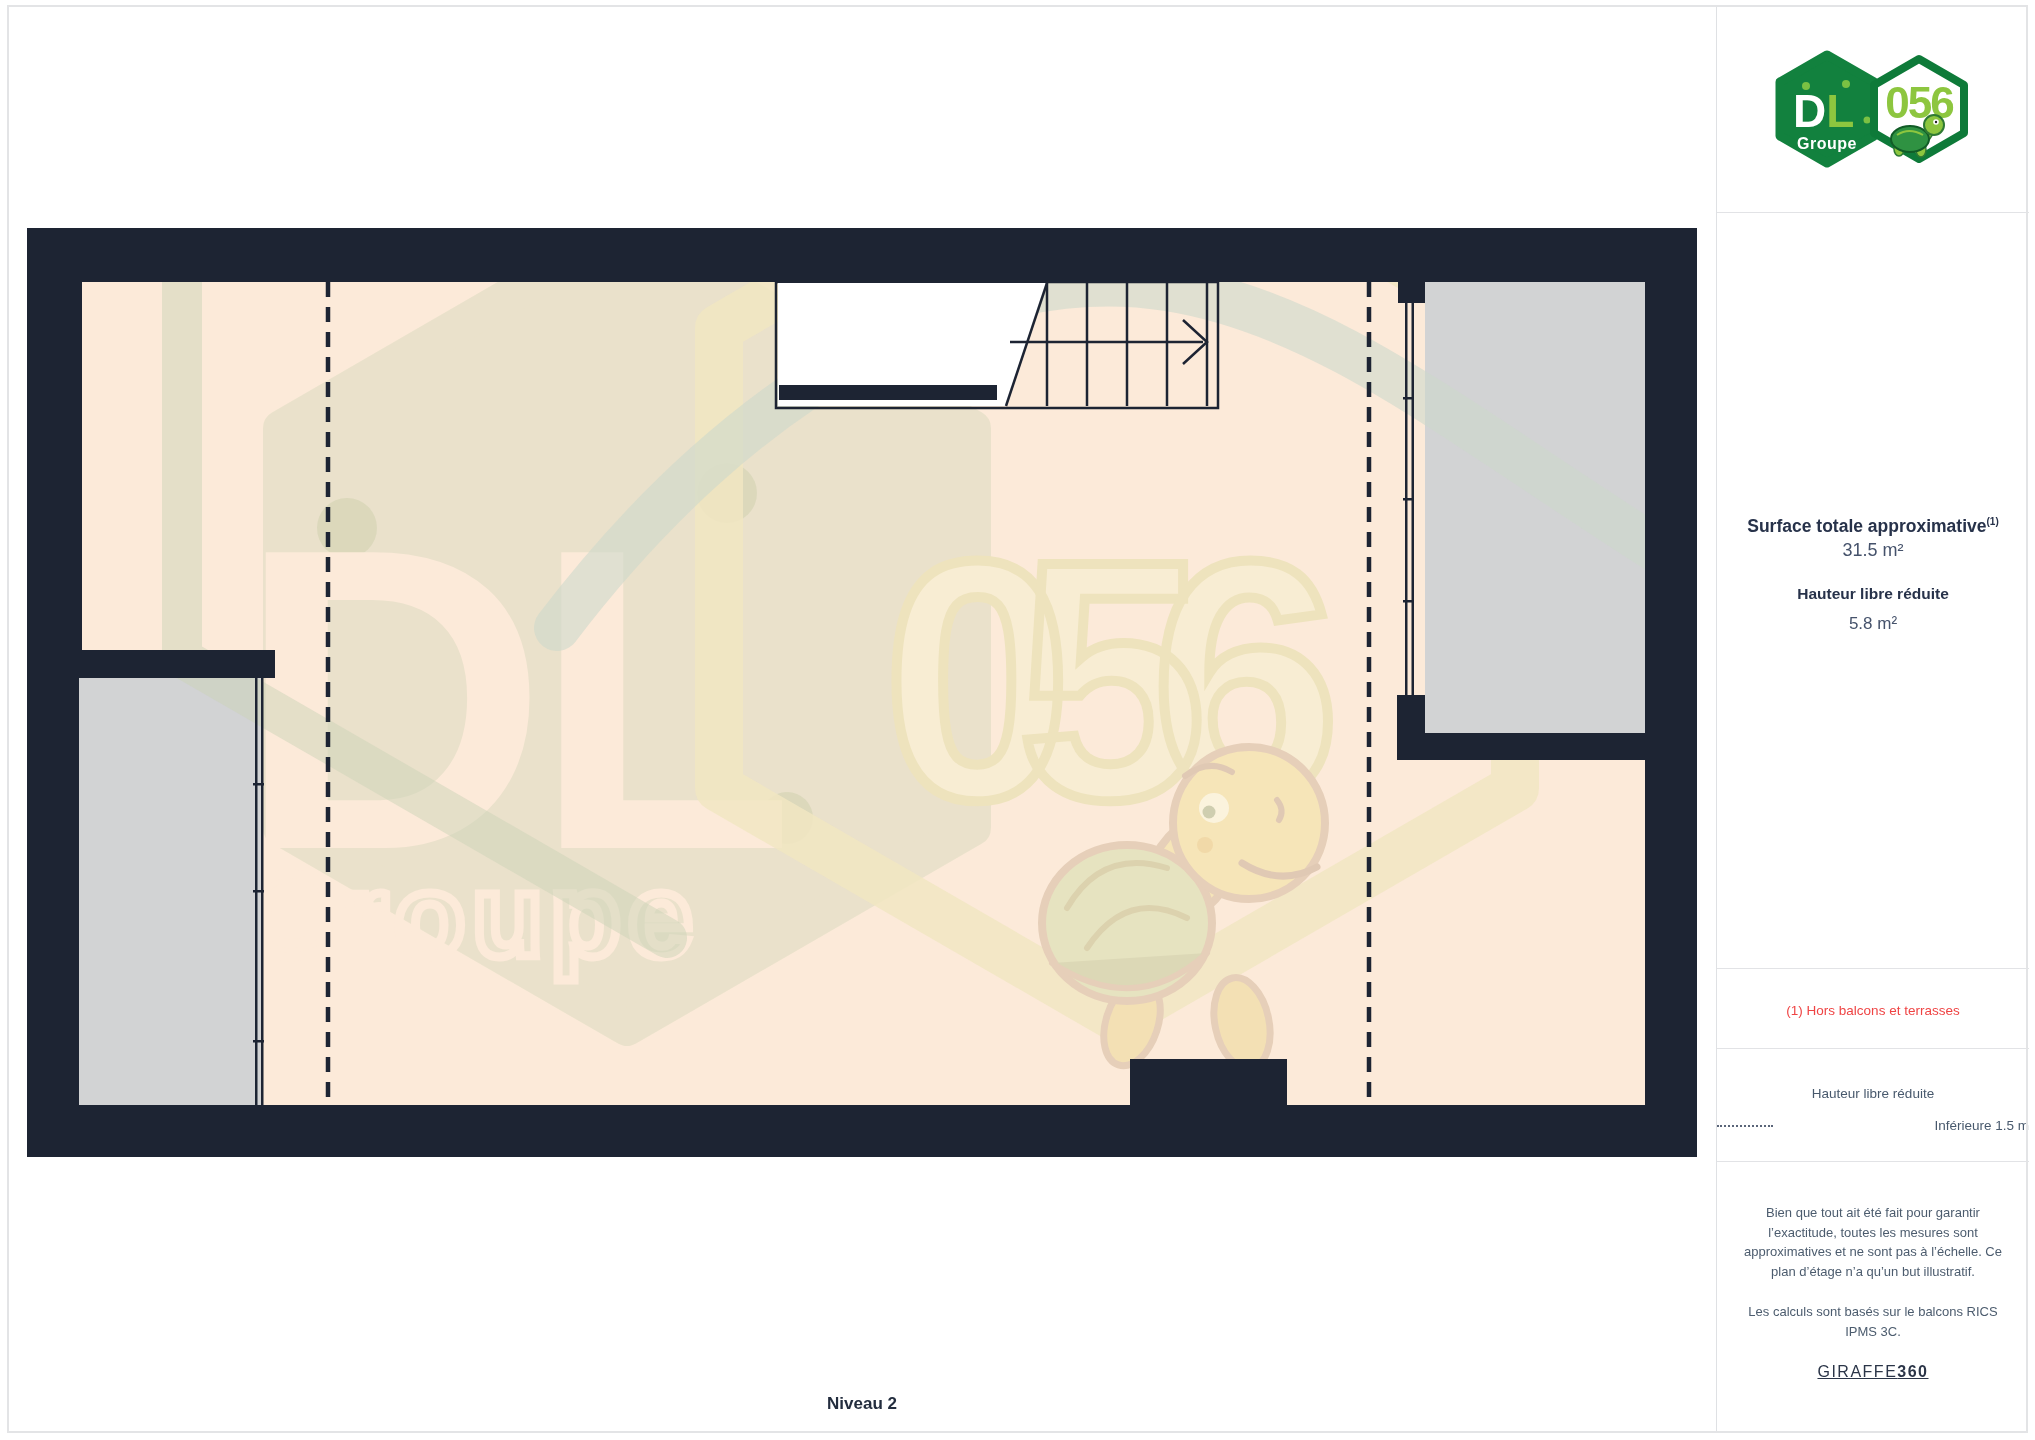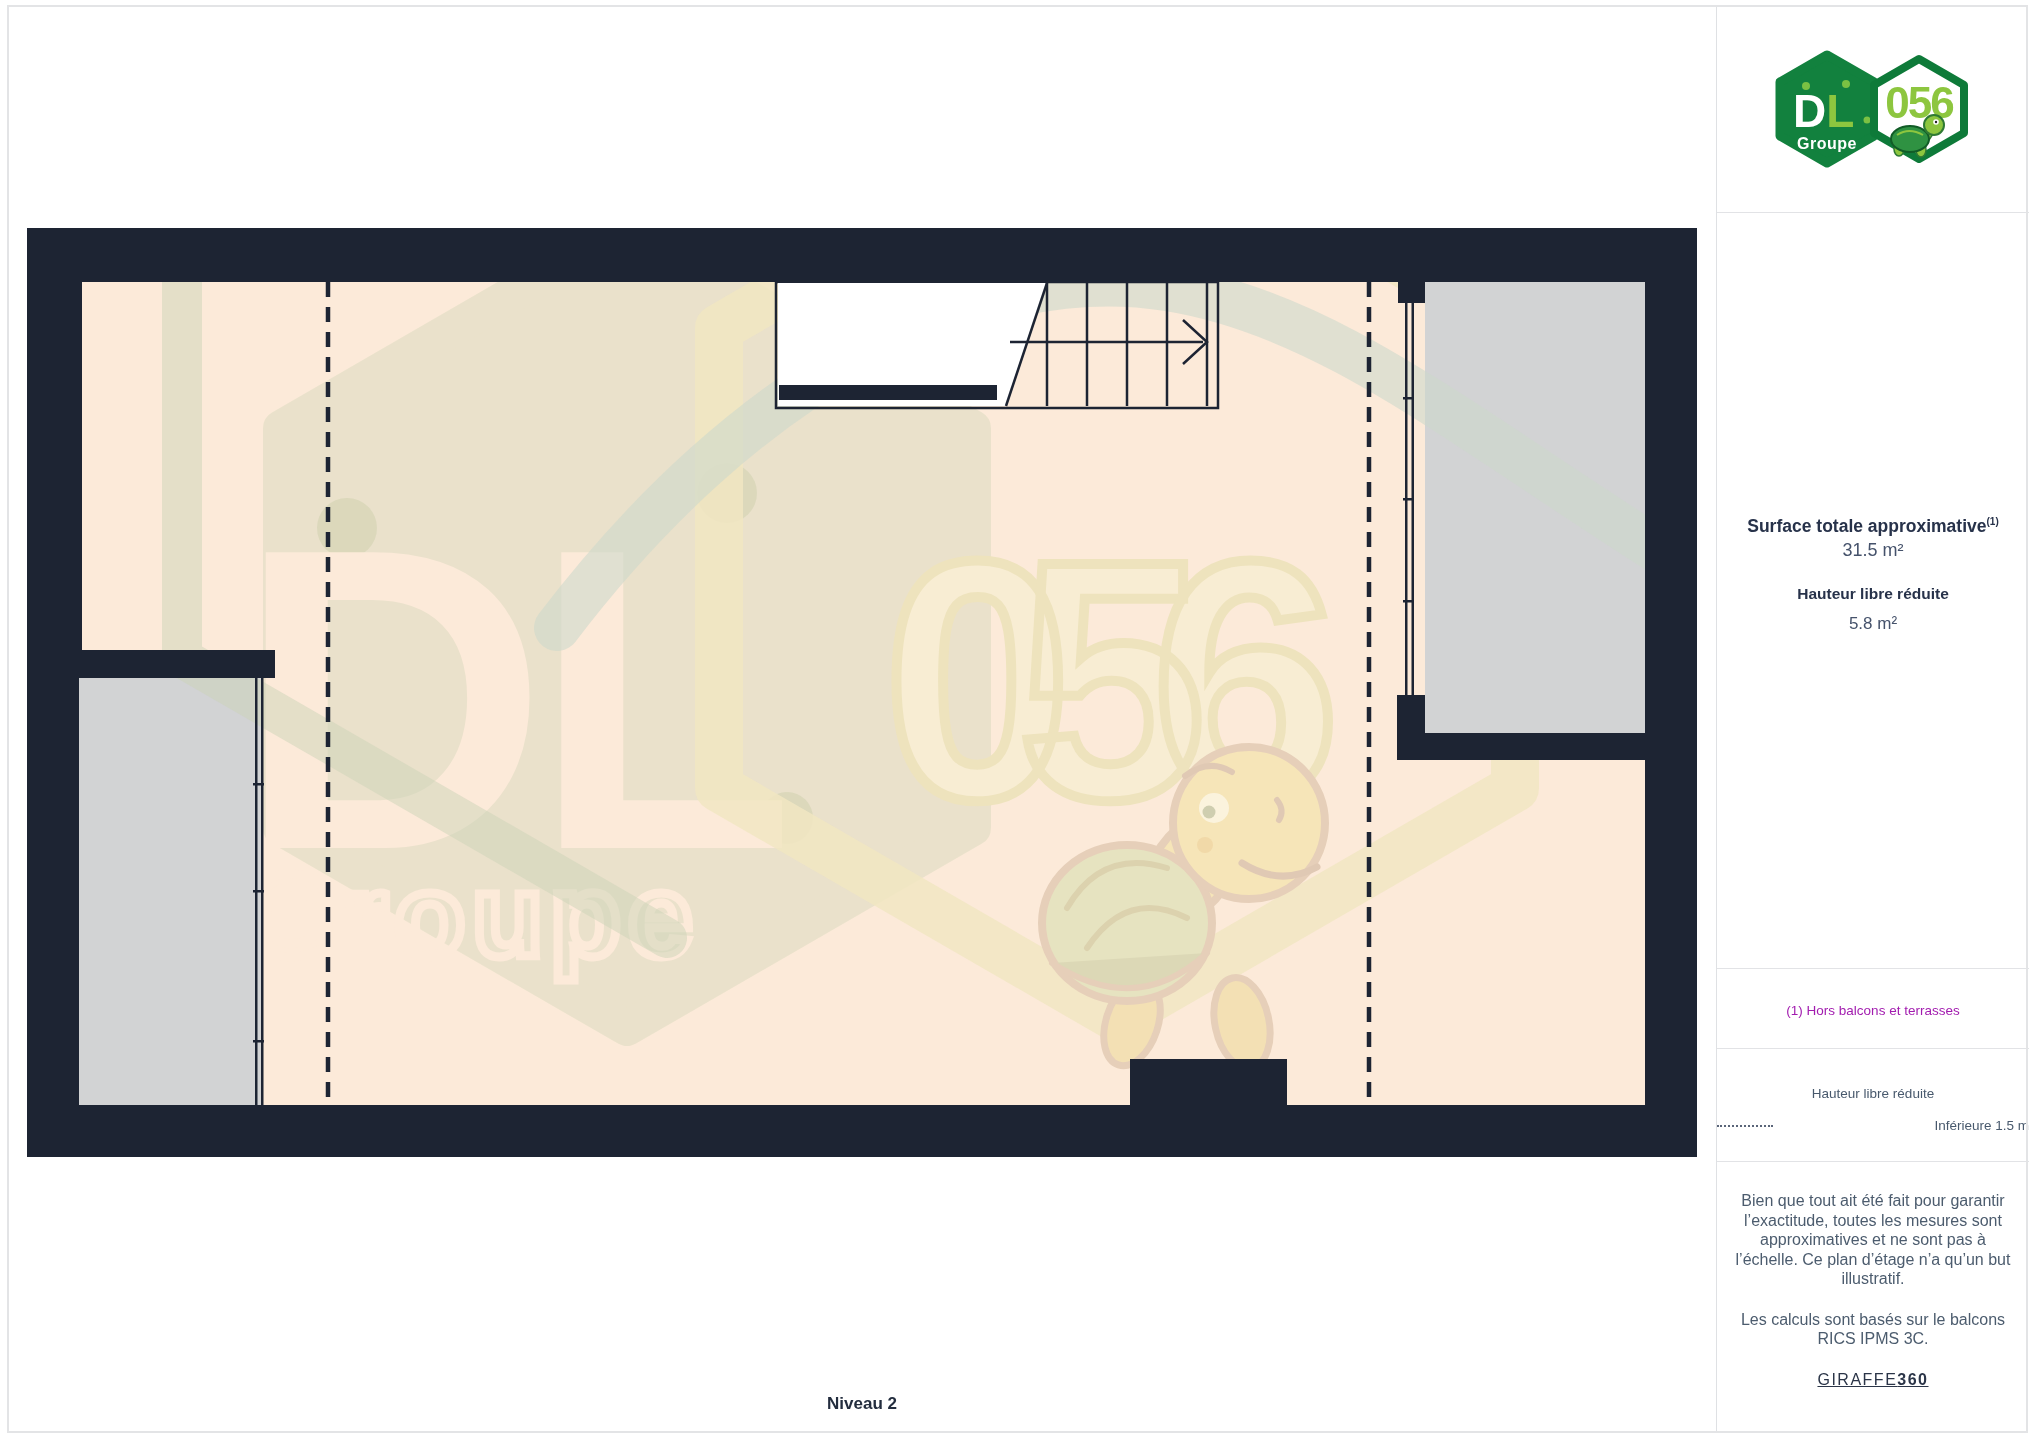--- a/index.html
+++ b/index.html
@@ -20,28 +20,28 @@
   .divider{position:absolute;left:0;width:100%;height:1px;background:#e2e3e6;}
   #logo-svg{position:absolute;left:56px;top:45px;width:200px;height:118px;}
   .sb-center{position:absolute;left:0;width:100%;text-align:center;color:#232d3e;}
   #surface-block{top:506px;}
   #surface-label{font-size:17.5px;font-weight:700;line-height:22px;color:#27324a;}
   #surface-label sup{font-size:10px;font-weight:700;}
   #surface-value{font-size:18px;line-height:24px;margin-top:1px;color:#45526b;}
   #height-label{font-size:15.5px;font-weight:700;line-height:20px;margin-top:22px;color:#27324a;}
   #height-value{font-size:17px;line-height:22px;margin-top:9px;color:#45526b;}
   #footnote-block{top:963px;height:85px;display:flex;align-items:center;justify-content:center;
-                  font-size:13.5px;color:#a21caf;}
+                  font-size:13.5px;color:#ef4444;}
   #legend-block{top:1048px;height:113px;}
   #legend-title{font-size:13.5px;color:#48596d;margin-top:33px;}
   #legend-row{display:flex;align-items:center;justify-content:space-between;gap:18px;margin-top:17px;
               font-size:13.5px;color:#48596d;}
   .dash-swatch{display:inline-block;width:56px;border-top:2px dotted #5a6579;height:0;}
   #disclaimer-block{top:1183px;}
-  #disclaimer-block p{margin:3px auto;max-width:282px;font-size:16px;line-height:19.5px;color:#4c5c6e;}
+  #disclaimer-block p{margin:15px auto;max-width:282px;font-size:13px;line-height:19.5px;color:#4c5c6e;}
   #disclaimer-block p+p{margin-top:21px;}
   #brand-line{margin-top:22px;font-size:16px;letter-spacing:1.5px;color:#2b3548;text-decoration:underline;}
   #brand-line .b{font-weight:700;}
 </style>
 </head>
 <body>
 
 <div id="page">
 
   <svg id="plan-svg" class="abs" viewBox="0 0 1670 929">

